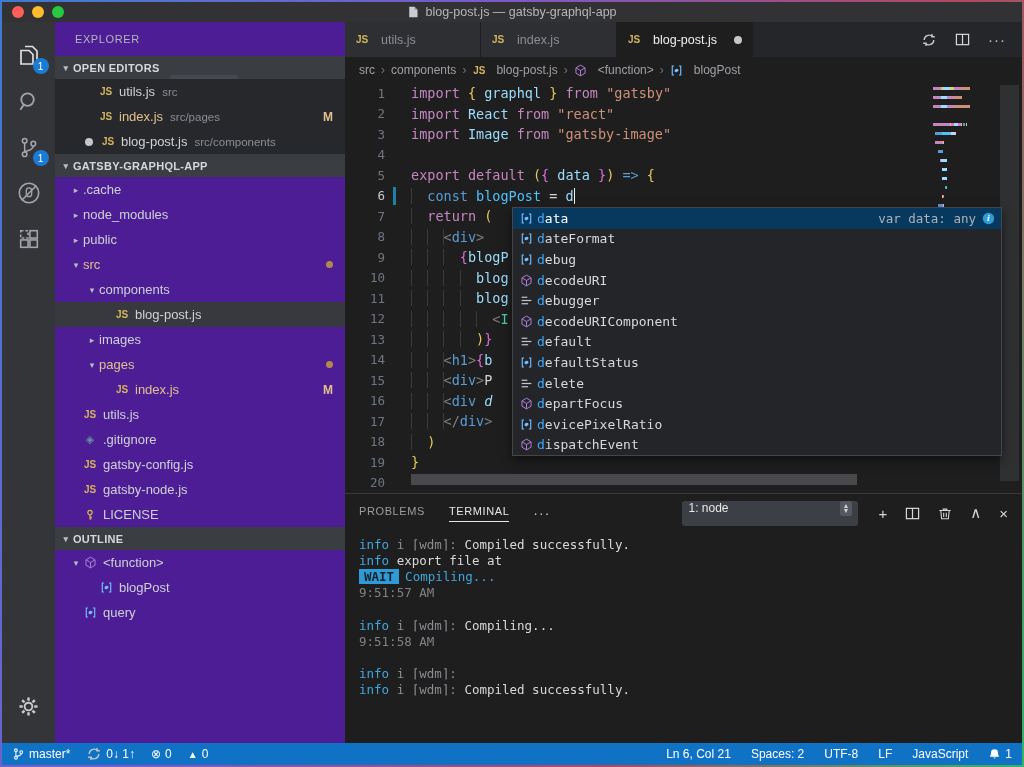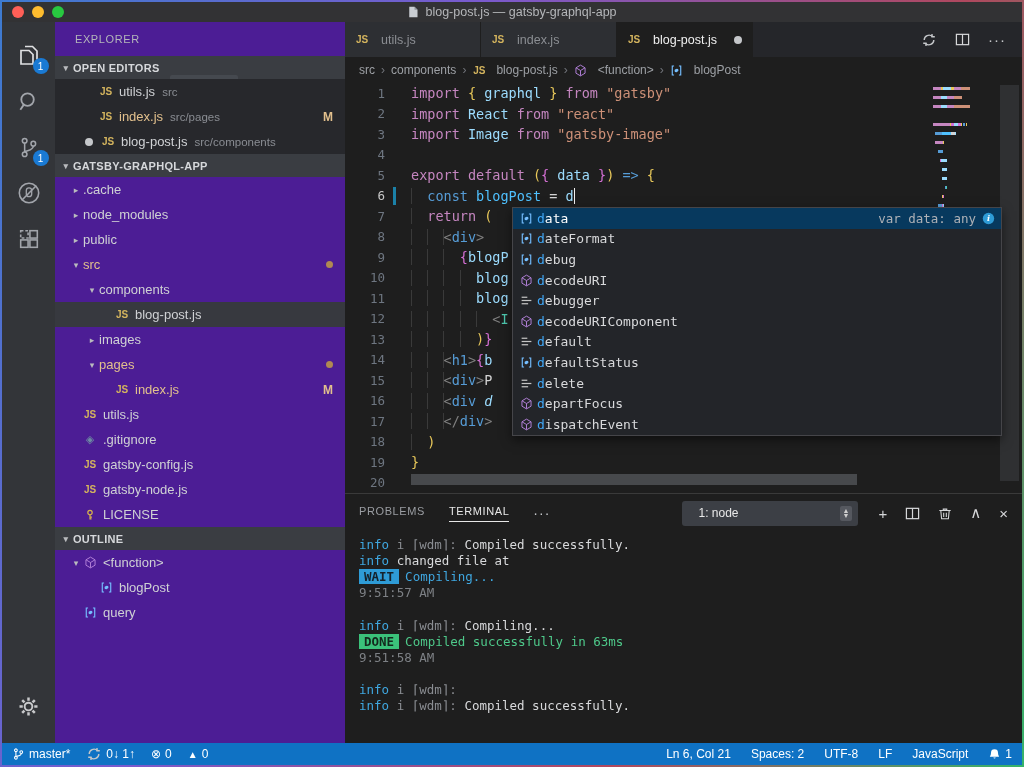--- a/index.html
+++ b/index.html
@@ -97,22 +97,22 @@
   .match { color:#40A6F5; }
   .sg-detail { margin-left:auto; display:flex; align-items:center; gap:6px; color:#aeb1b6; font-size:12.5px; }
 
   
   .terminal { height:250px; flex:none; background:#1e1e1e; border-top:1px solid #3a3a3a; display:flex; flex-direction:column; font-family:"DejaVu Sans Mono", monospace; }
   .term-header { height:38px; display:flex; align-items:center; padding:0 14px; flex:none; font-family:"Liberation Sans", sans-serif; }
   .term-tab { font-size:11px; letter-spacing:0.6px; color:#9a9da2; margin-right:24px; cursor:pointer; padding-bottom:4px; }
   .term-tab.active { color:#e7e7e7; border-bottom:1px solid #e7e7e7; }
   .term-more { color:#c5c7ca; font-size:14px; letter-spacing:1px; margin-right:20px; cursor:pointer; }
   .term-right { margin-left:auto; display:flex; align-items:center; gap:20px; }
-  .term-select { width:176px; height:25px; background:#3c3f45; border-radius:3px; display:flex; align-items:center;
-                 padding:0 6px 0 16px; color:#e8e8e8; font-size:12px; cursor:pointer; }
+  .term-select { width:176px; height:25px; background:#3c3f45; border-radius:3px; display:flex; align-items:flex-start;
+                 padding:0 6px 0 6px; color:#e8e8e8; font-size:12px; cursor:pointer; }
   .stepper { margin-left:auto; display:flex; flex-direction:column; line-height:5.5px; font-size:7px; color:#cfcfcf; background:#55585f; border-radius:2px; padding:2px 3px; }
   .term-actions { display:flex; align-items:center; gap:18px; color:#d6d7d9; }
   .term-actions .ta { cursor:pointer; font-size:15px; display:inline-flex; align-items:center; }
   .term-body { flex:1; padding:4px 0 0 14px; overflow:hidden; }
   .tline { height:16.2px; font-size:12.5px; white-space:pre; display:flex; align-items:center; }
   .t-blue { color:#3FA7E0; } .t-gray { color:#8a8d92; } .t-white { color:#d8d9db; }
   .t-green { color:#4EC98A; } .t-dim { color:#7d8085; }
   .t-badge-blue { background:#2E9BD6; color:#16222b; font-weight:bold; padding:0 5px; margin-right:6px; }
   .t-badge-green { background:#3BC17A; color:#14281d; font-weight:bold; padding:0 5px; margin-right:6px; }
 
@@ -755,20 +755,29 @@
                 <span><span class="match">d</span>elete</span>
               </div>
               <div class="sg-row">
                 <span class="sg-icon">
                   <svg width="13" height="13" viewBox="0 0 16 16" fill="none" stroke="#B180D7" stroke-width="1.2">
                     <path d="M8 1.4 13.6 4.7v6.6L8 14.6 2.4 11.3V4.7z"></path>
                     <path d="M2.6 4.8 8 8l5.4-3.2M8 8v6.4"></path>
                   </svg>
                 </span>
                 <span><span class="match">d</span>epartFocus</span>
+              </div>
+              <div class="sg-row">
+                <span class="sg-icon">
+                  <svg width="13" height="13" viewBox="0 0 16 16">
+                    <path fill="none" stroke="#75BEFF" stroke-width="1.4" d="M5 2.5H2.8v11H5M11 2.5h2.2v11H11"></path>
+                    <ellipse cx="8" cy="8" rx="2.5" ry="2" fill="#75BEFF" transform="rotate(-18 8 8)"></ellipse>
+                  </svg>
+                </span>
+                <span><span class="match">d</span>evicePixelRatio</span>
               </div>
               <div class="sg-row">
                 <span class="sg-icon">
                   <svg width="13" height="13" viewBox="0 0 16 16" fill="none" stroke="#B180D7" stroke-width="1.2">
                     <path d="M8 1.4 13.6 4.7v6.6L8 14.6 2.4 11.3V4.7z"></path>
                     <path d="M2.6 4.8 8 8l5.4-3.2M8 8v6.4"></path>
                   </svg>
                 </span>
                 <span><span class="match">d</span>ispatchEvent</span>
               </div>
@@ -804,26 +813,25 @@
                       <path d="M1.5 4.5h13M6 4.5V3h4v1.5M6.5 7v5M9.5 7v5"></path>
                     </svg>
                   </span>
                   <span class="ta">∧</span>
                   <span class="ta">×</span>
                 </div>
           </div>
         </div>
         <div class="term-body">
               <div class="tline"><span class="t-blue">info</span><span class="t-gray"> i ⌈wdm⌉: </span><span class="t-white">Compiled successfully.</span></div>
-              <div class="tline"><span class="t-blue">info</span><span class="t-white"> changed file at</span></div>
+              <div class="tline"><span class="t-blue">info</span><span class="t-white"> export file at</span></div>
               <div class="tline"><span class="t-badge-blue">WAIT</span><span class="t-blue">Compiling...</span></div>
               <div class="tline"><span class="t-dim">9:51:57 AM</span></div>
               <div class="tline"></div>
               <div class="tline"><span class="t-blue">info</span><span class="t-gray"> i ⌈wdm⌉: </span><span class="t-white">Compiling...</span></div>
-              <div class="tline"><span class="t-badge-green">DONE</span><span class="t-green">Compiled successfully in 63ms</span></div>
               <div class="tline"><span class="t-dim">9:51:58 AM</span></div>
               <div class="tline"></div>
               <div class="tline"><span class="t-blue">info</span><span class="t-gray"> i ⌈wdm⌉:</span></div>
               <div class="tline"><span class="t-blue">info</span><span class="t-gray"> i ⌈wdm⌉: </span><span class="t-white">Compiled successfully.</span></div>
             </div>
       </div>
     </div>
   </div>
 
   <div class="statusbar">

